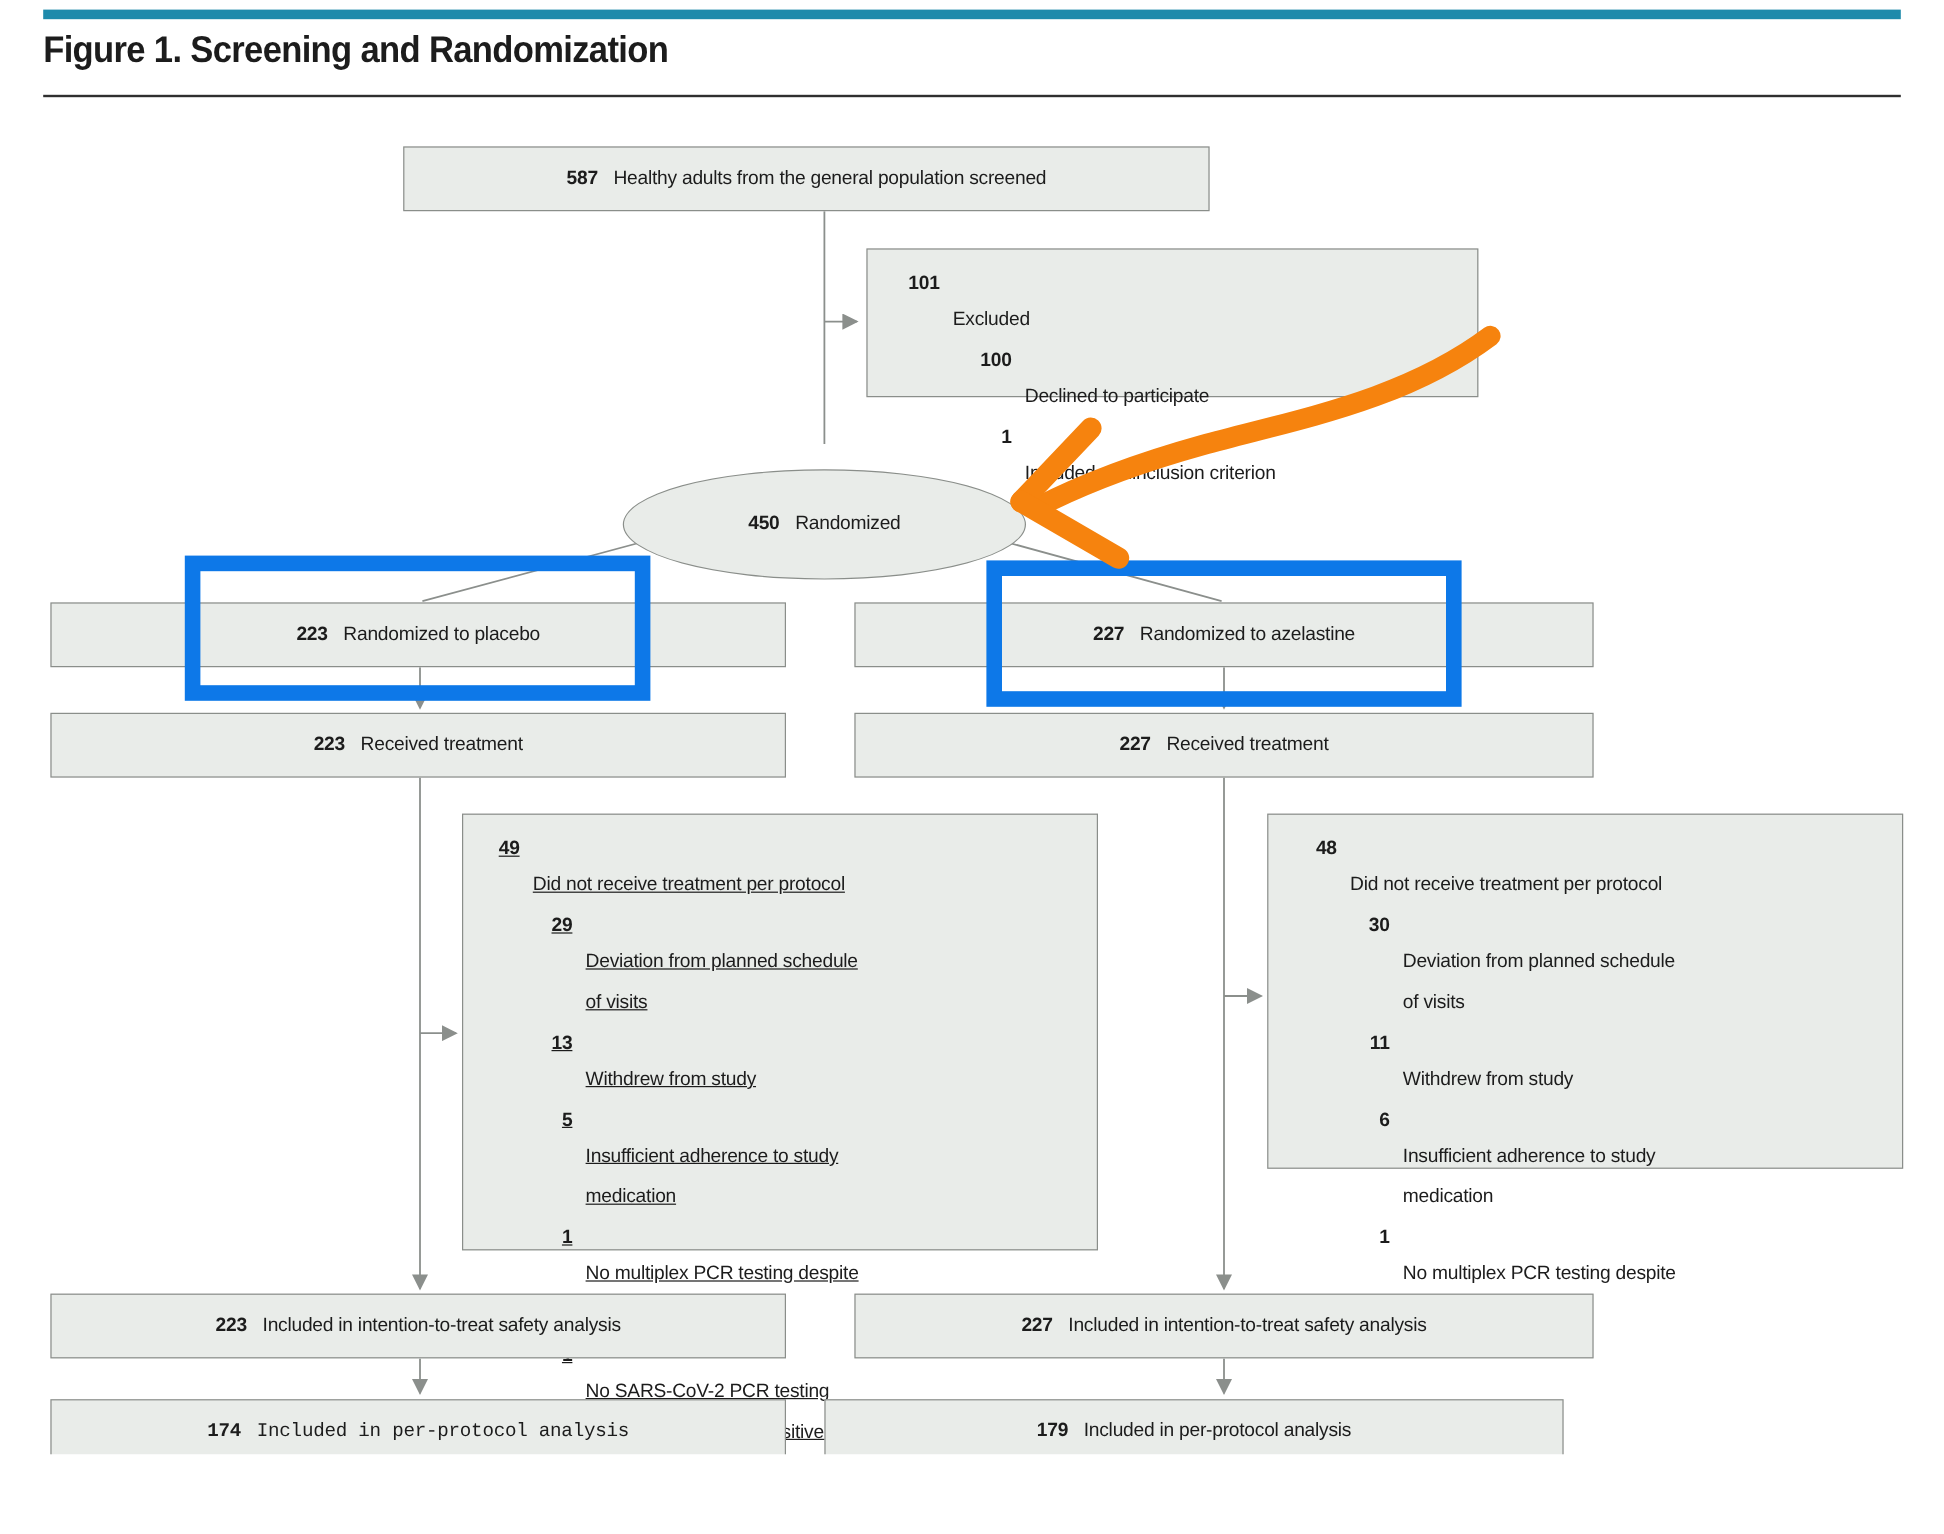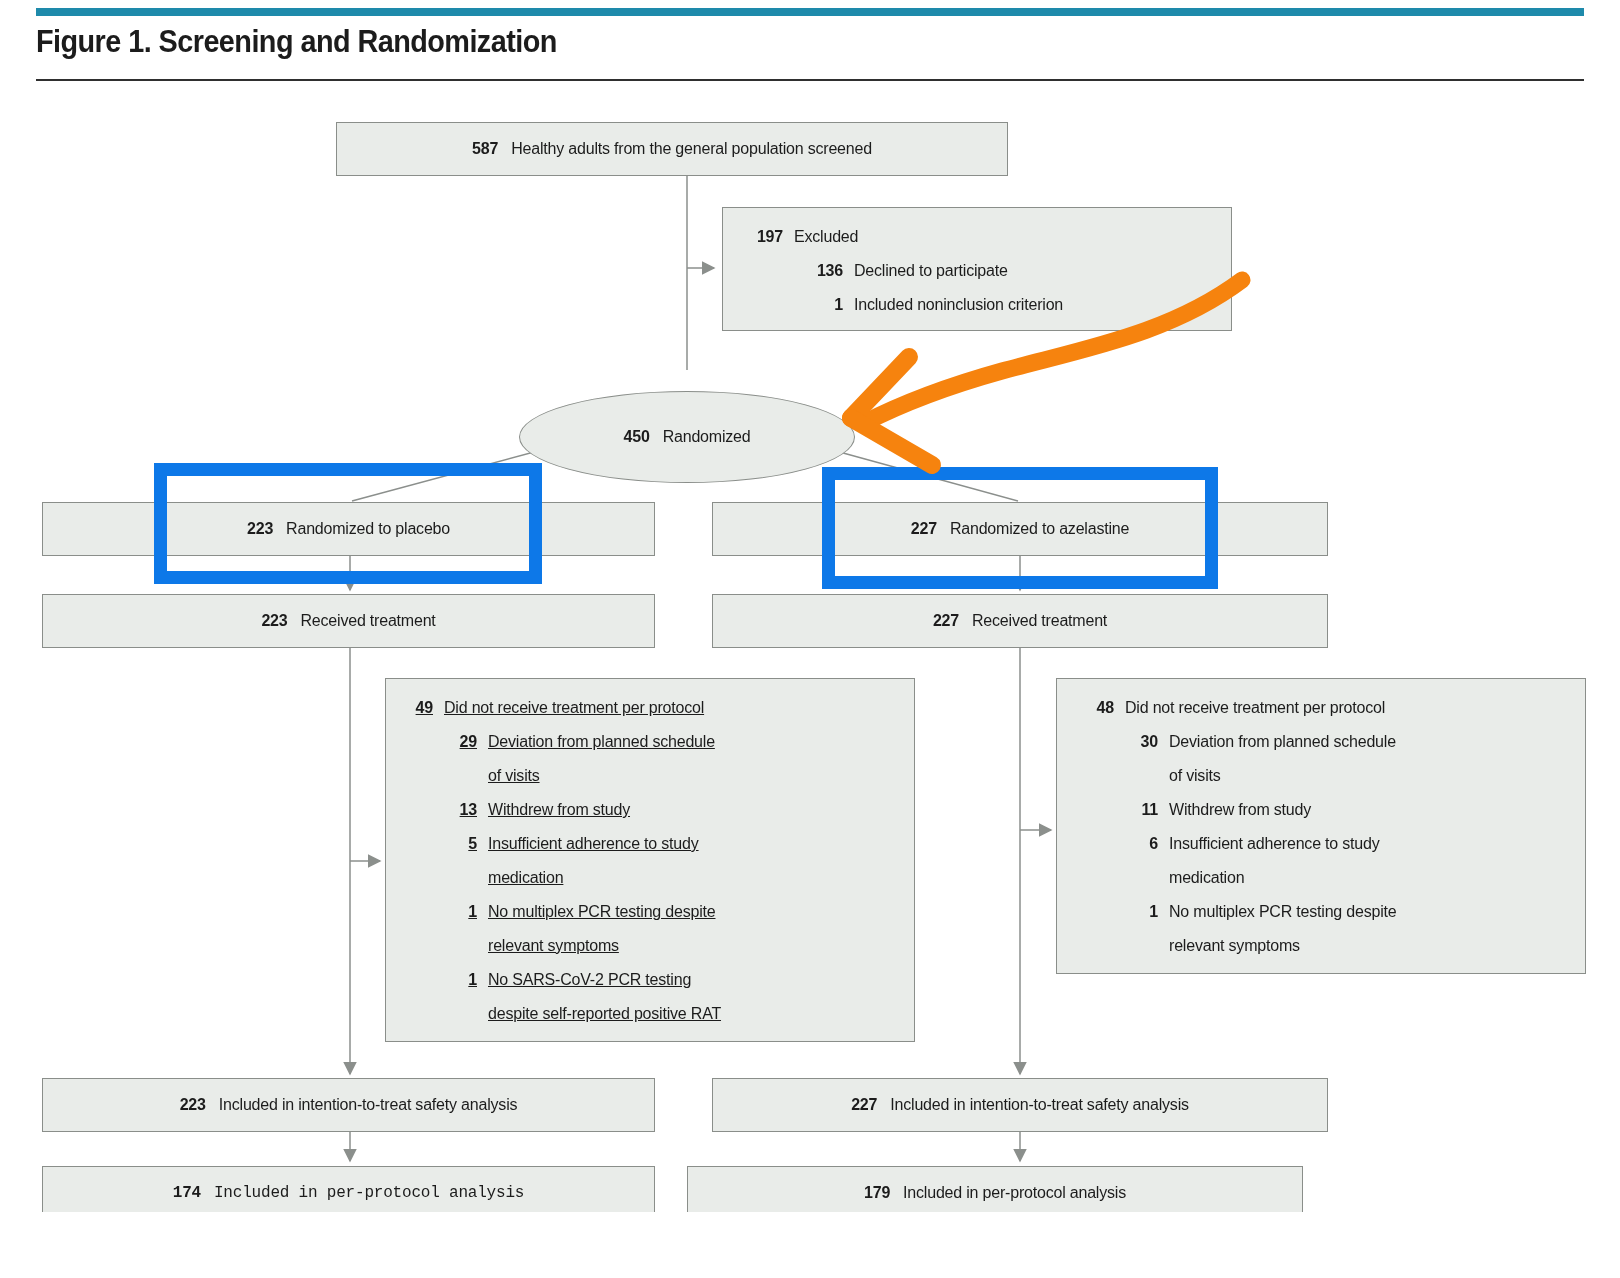--- a/index.html
+++ b/index.html
@@ -18,21 +18,21 @@
   .node{
     position:absolute;background:#e9ece9;border:1px solid #8a8e8a;box-sizing:border-box;
     font-size:16px;letter-spacing:-0.2px;
   }
   .center{display:flex;align-items:center;justify-content:center;gap:13px;}
   .num{font-weight:bold;}
   .ellipse{border-radius:50%;}
   .listbox{padding:12px 16px;line-height:34px;}
   .row{display:grid;grid-template-columns:var(--numw) 1fr;column-gap:11px;}
   .row .num{text-align:right;}
-  .row .txt{white-space:pre-line;}
+  .row .txt{white-space:pre-line;margin-top:30px;}
   #excluded .lvl1{--numw:44px;}
   #excluded .lvl2{--numw:104px;}
   .detail .lvl1{--numw:31px;}
   .detail .lvl2{--numw:75px;}
 
   .svg-layer{position:absolute;left:0;top:0;width:1620px;height:1278px;pointer-events:none;}
   .blue-rect{position:absolute;box-sizing:border-box;border:13px solid #0d78e8;background:transparent;}
 </style>
 </head>
 <body>
@@ -66,25 +66,25 @@
     </g>
   </svg>
 
   <div class="node center" id="screened" style="left:336px;top:122px;width:672px;height:54px;">
     <span class="num">587</span>
     <span>Healthy adults from the general population screened</span>
   </div>
 
   <div class="node listbox" id="excluded" style="left:722px;top:207px;width:510px;height:124px;">
     <div class="row lvl1">
-      <span class="num">197</span>
+      <span class="num">101</span>
       <span class="txt">Excluded</span>
     </div>
     <div class="row lvl2">
-      <span class="num">136</span>
+      <span class="num">100</span>
       <span class="txt">Declined to participate</span>
     </div>
     <div class="row lvl2">
       <span class="num">1</span>
       <span class="txt">Included noninclusion criterion</span>
     </div>
   </div>
 
   <div class="node center ellipse" id="randomized" style="left:519px;top:391px;width:336px;height:92px;">
     <span class="num">450</span>

